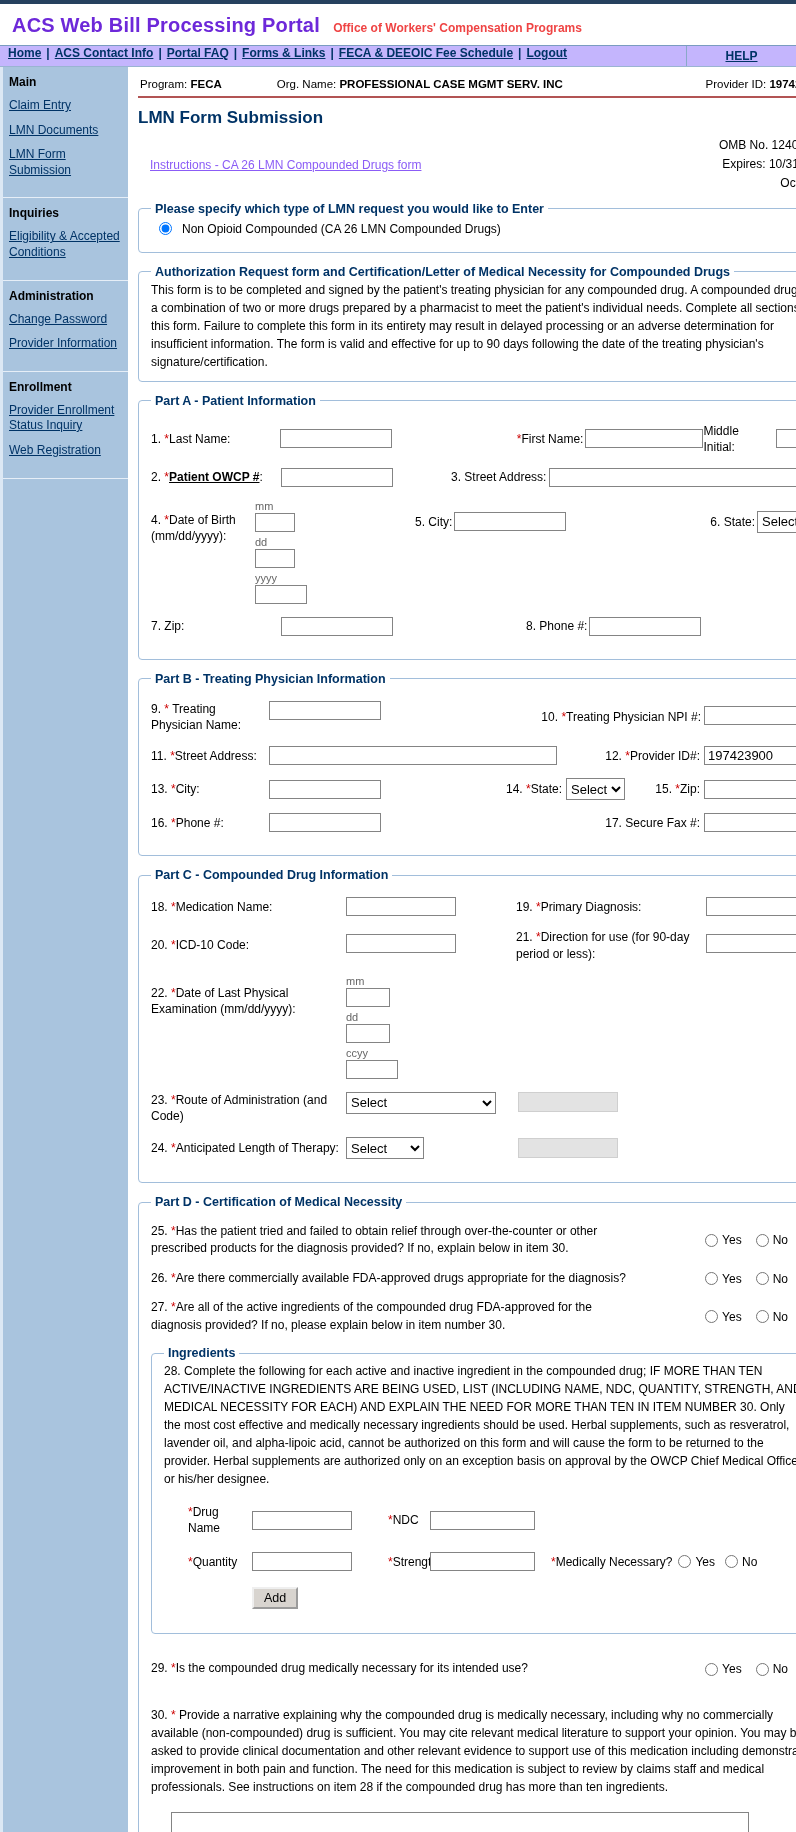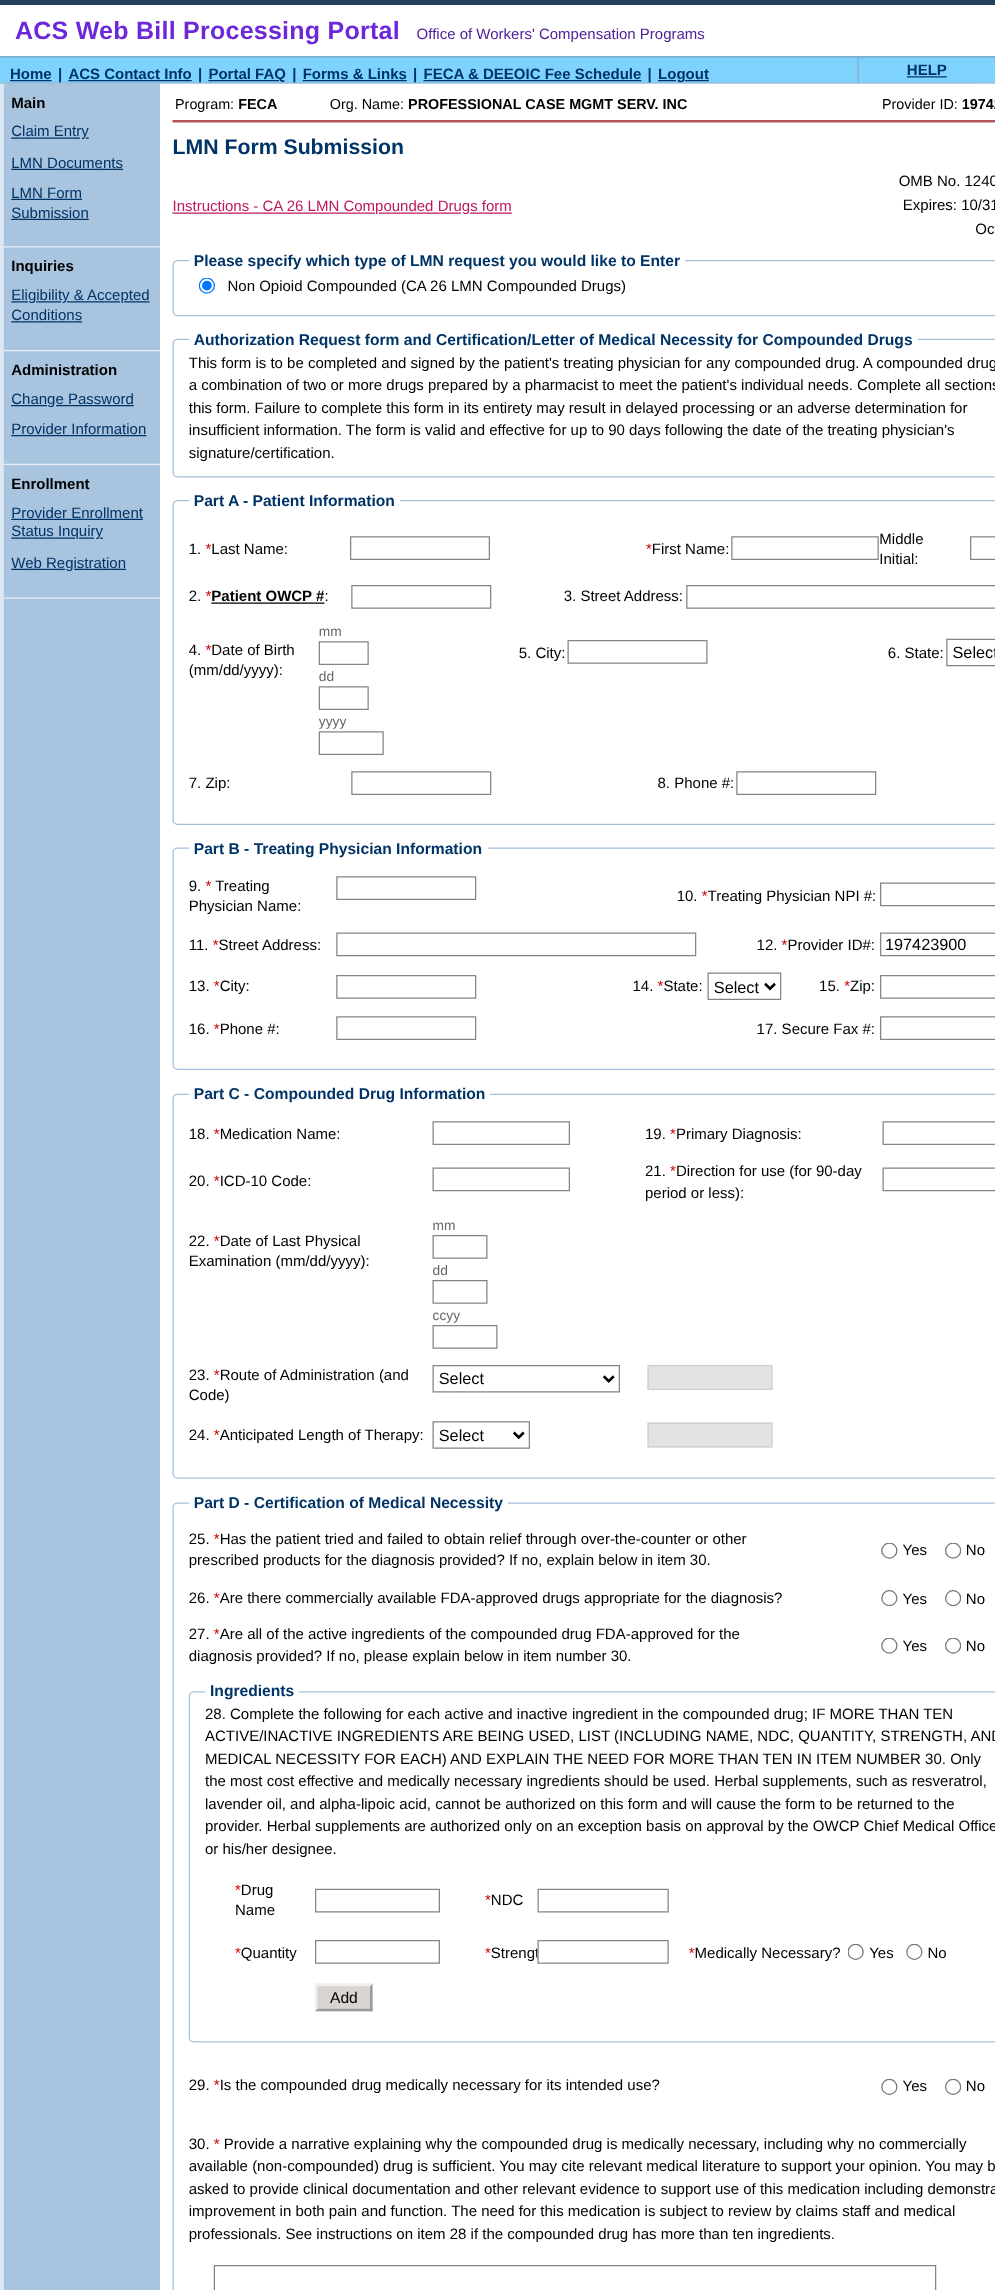--- a/index.html
+++ b/index.html
@@ -9,54 +9,54 @@
     font-family:"Liberation Sans", sans-serif;
     font-size:12px;
     color:#000;
     background:#fff;
   }
   .topbar { height:4px; background:#26415e; }
 
   
   .header { background:#fff; padding:10px 12px 8px 12px; }
   .header .title { color:#6d28d9; font-size:20px; font-weight:bold; letter-spacing:0.2px; }
-  .header .subtitle { color:#4c1d95; font-size:12px; font-weight:normal; margin-left:10px; }
+  .header .subtitle { color:#ef4444; font-size:12px; font-weight:bold; margin-left:10px; }
 
   
   .navbar {
-    background:#7dd3fc;
+    background:#c4b5fd;
     border-top:1px solid #7a9cc0;
     border-bottom:1px solid #9ab4d2;
-    display:flex; align-items:flex-end;
+    display:flex; align-items:flex-start;
     height:22px; padding:0 0 0 8px;
     font-weight:bold; font-size:12px;
   }
   .navbar a { color:#003366; text-decoration:underline; cursor:pointer; }
   .nav-sep { margin:0 5px; color:#003366; }
   .nav-sep::before { content:"|"; }
   .nav-right { margin-left:auto; width:110px; text-align:center; border-left:1px solid #8aa8c8; align-self:stretch; display:flex; align-items:center; justify-content:center; }
 
   
   .main { display:flex; border-right:14px solid #c9dbee; border-left:3px solid #dce8f4; }
   .sidebar { width:125px; background:#a9c4de; flex-shrink:0; }
   .side-section { padding:7px 6px 10px 6px; border-bottom:1px solid #e6eef7; }
   .side-heading { font-weight:bold; color:#000; margin:1px 0 2px 0; font-size:12px; }
   .side-link { display:block; color:#003366; text-decoration:underline; margin:9px 0; font-size:12px; line-height:1.3; cursor:pointer; }
   .content { flex:1; background:#fff; padding:4px 10px 14px 10px; }
 
   
   .program-row { display:flex; align-items:baseline; padding:7px 2px 6px 2px; border-bottom:2px solid #b25454; font-size:11.5px; }
   .program-row b { font-size:11.5px; }
-  .pr-org { margin-left:42px; }
+  .pr-org { margin-left:55px; }
   .pr-provider { margin-left:auto; }
 
   .page-title { color:#003366; font-size:17px; font-weight:bold; margin:10px 0 4px 0; }
 
   .meta { position:relative; text-align:right; line-height:1.6; margin:8px 0 4px 0; min-height:54px; }
-  .instructions-link { position:absolute; left:0; top:20px; color:#be185d; text-decoration:underline; cursor:pointer; }
+  .instructions-link { position:absolute; left:12px; top:20px; color:#8b5cf6; text-decoration:underline; cursor:pointer; }
 
   
   fieldset.fs { border:1px solid #a2bedb; border-radius:4px; margin:8px 0 12px 0; padding:2px 12px 10px 12px; }
   fieldset.fs legend { color:#003366; font-weight:bold; font-size:12.5px; padding:0 4px; }
   .fs-body { font-size:12px; line-height:1.5; }
 
   .req { color:#cc0000; }
   .frow { display:flex; align-items:center; margin:13px 0; }
   .frow-top { align-items:flex-start; }
   .flabel { line-height:1.35; }

